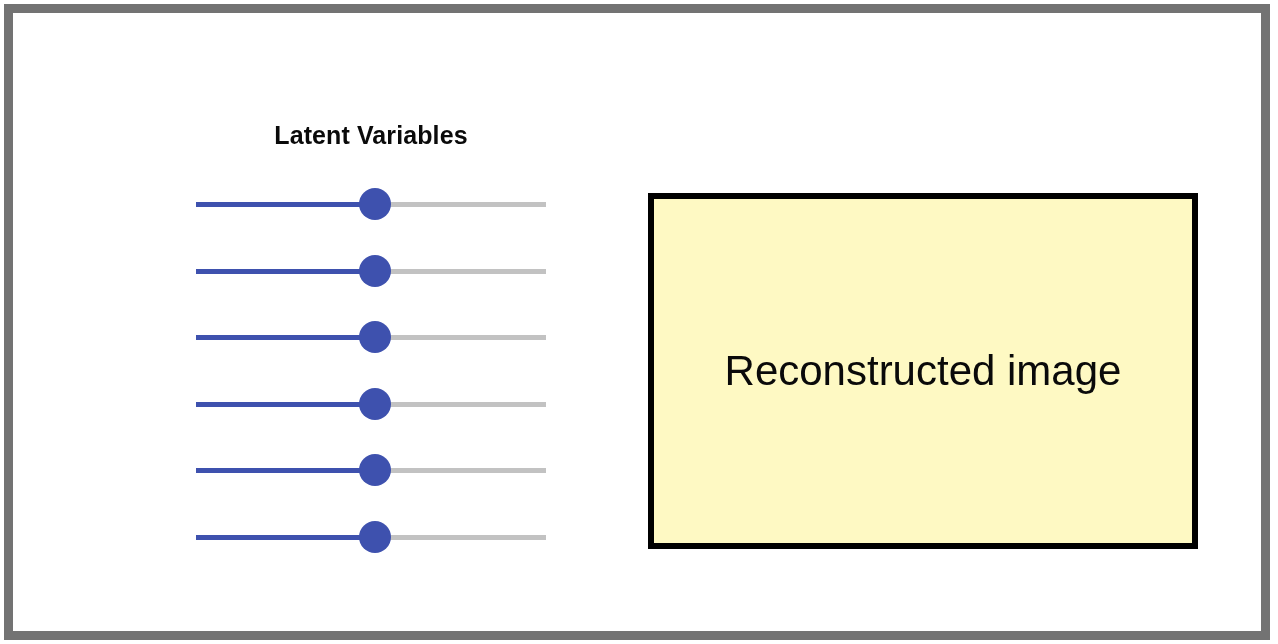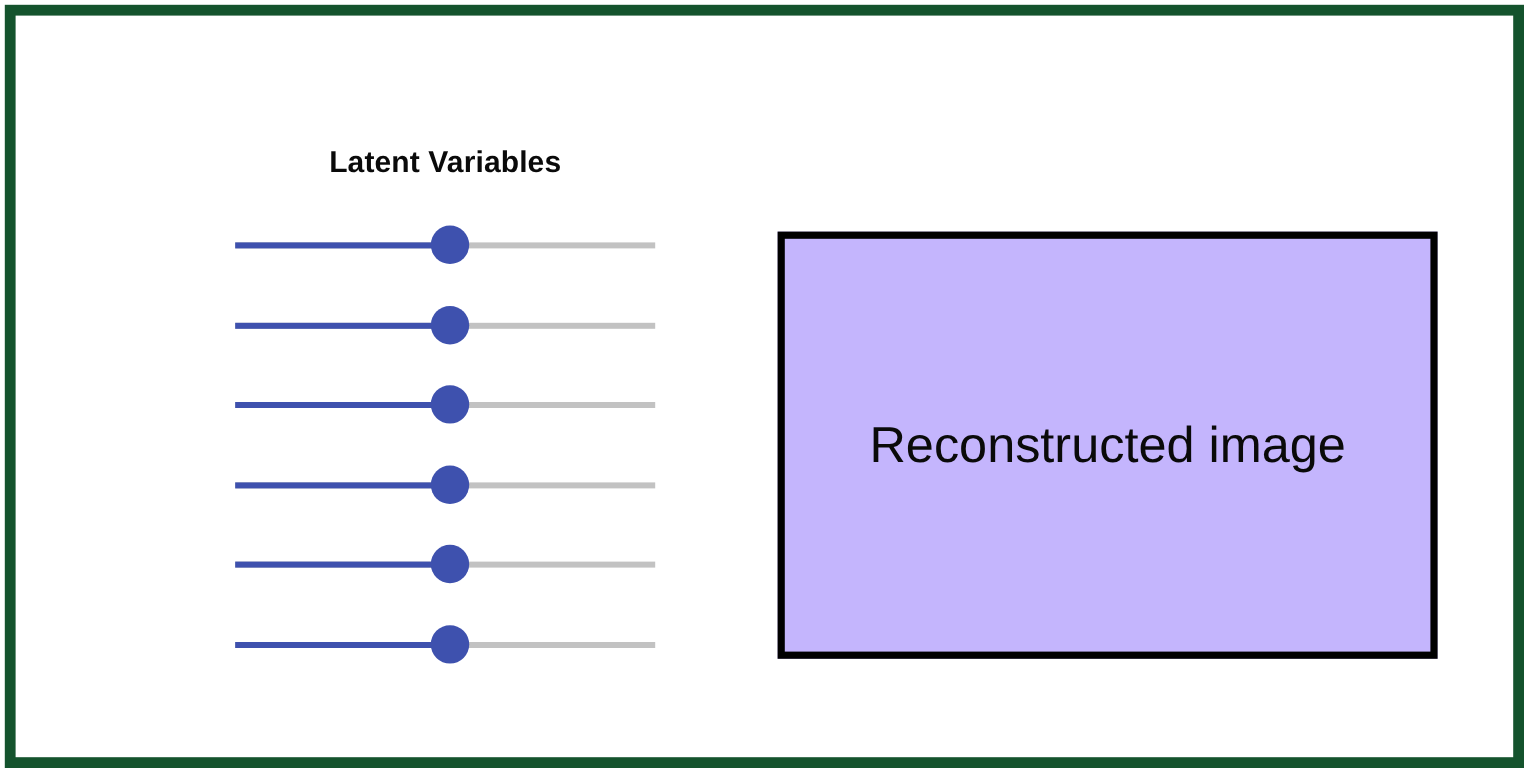--- a/index.html
+++ b/index.html
@@ -21,21 +21,21 @@
   }
 
   
   .outer-border {
     position: absolute;
     left: 4px;
     top: 4px;
     width: 1266px;
     height: 636px;
     box-sizing: border-box;
-    border: 9px solid #14532d;
+    border: 9px solid #737373;
     background: #ffffff;
   }
 
   
   .latent-panel {
     position: absolute;
     left: 183px;
     top: 100px;
     width: 350px;
   }
@@ -97,21 +97,21 @@
 
   
   .recon-box {
     position: absolute;
     left: 635px;
     top: 180px;
     width: 550px;
     height: 356px;
     box-sizing: border-box;
     border: 6px solid #000000;
-    background: #c4b5fd;
+    background: #fef9c3;
   }
 
   .recon-label {
     position: absolute;
     left: 0px;
     right: 0px;
     top: 0px;
     bottom: 0px;
     display: flex;
     align-items: center;

